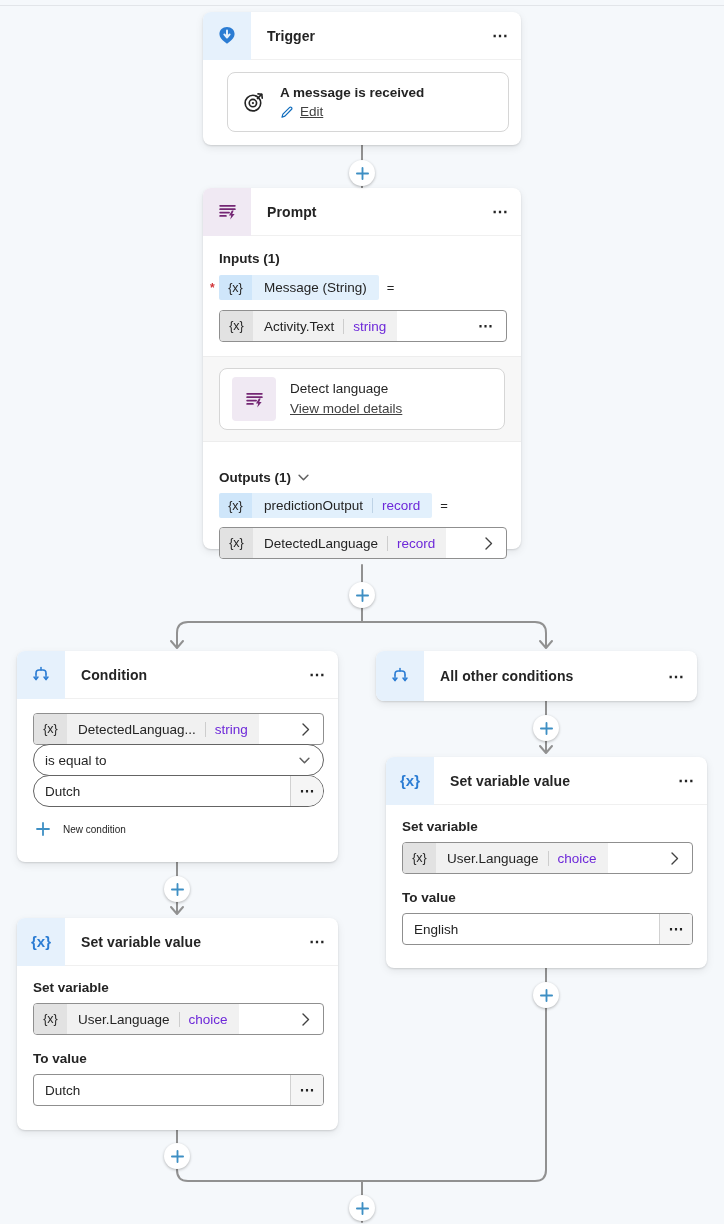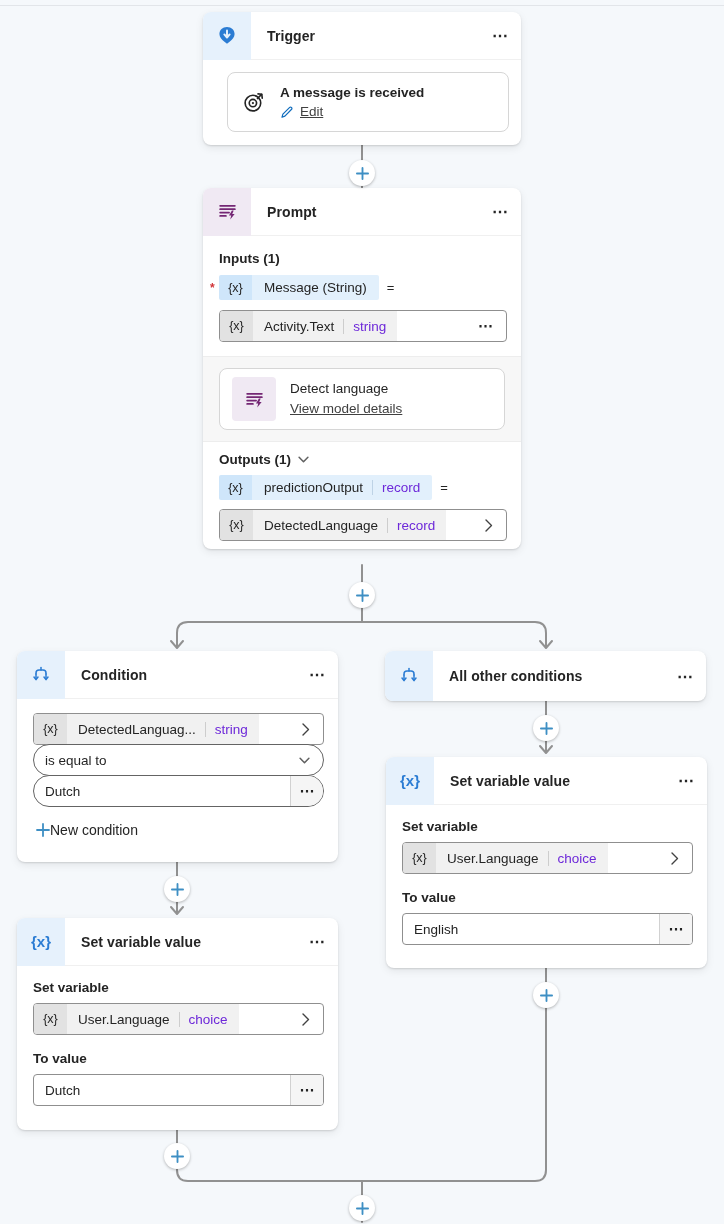--- a/index.html
+++ b/index.html
@@ -62,21 +62,21 @@
   .modelstrip { background:#f7f7f7; border-top:1px solid #ededed; border-bottom:1px solid #ededed; margin:14px -14px 0 -16px; padding:11px 16px; }
   .modelcard { background:#fff; border:1px solid #d6d6d6; border-radius:8px; display:flex; align-items:center; gap:14px; padding:8px 12px; }
   .modeltile { width:44px; height:44px; flex:0 0 44px; background:#f0e9f3; border-radius:4px; display:flex; align-items:center; justify-content:center; }
   .modelname { font-size:13.5px; }
   .mt2 { margin-top:3px; }
 
   
   .stack { margin-top:14px; }
   .stack .inputbox { margin-top:0; }
   .stack .inputbox + .inputbox { margin-top:-1px;border-radius:16px; }
-  .newcond { display:flex; align-items:center; gap:0; margin:15px 0 0 3px; font-size:14px; cursor:pointer; }
+  .newcond { display:flex; align-items:center; gap:13px; margin:15px 0 0 3px; font-size:10px; cursor:pointer; }
 
   .lbl-gap { margin-top:14px; }
   .lbl-gap2 { margin-top:16px; }
 
   .plus-circle {
     position:absolute; width:26px; height:26px; border-radius:50%; background:#fff; z-index:3;
     box-shadow:0 1px 3px rgba(0,0,0,.28); display:flex; align-items:center; justify-content:center; cursor:pointer;
   }
 </style>
 </head>
@@ -186,21 +186,21 @@
             <path d="M14.2 9 L11.4 13.8 H13.5 L12.6 17.6 L16.8 12.4 H14.5 L15.9 9 Z" fill="#742774"></path>
           </svg>
         </div>
         <div>
           <div class="modelname">Detect language</div>
           <div class="mt2"><span class="link">View model details</span></div>
         </div>
       </div>
     </div>
 
-    <div class="seclabel" style="margin-top:10px">
+    <div class="seclabel" style="margin-top:28px">
       <span>Outputs (1)</span>
       <svg width="11" height="7" viewBox="0 0 10 6">
         <path d="M1 1 L5 5 L9 1" stroke="#616161" stroke-width="1.4" fill="none" stroke-linecap="round" stroke-linejoin="round"></path>
       </svg>
     </div>
 
     <div class="paramrow" style="margin-top:8px">
       <span class="bluechip">{x}</span>
       <span class="bluebg">
         <span>predictionOutput</span>
@@ -272,21 +272,21 @@
     </div>
     <div class="newcond">
       <svg width="14" height="14" viewBox="0 0 14 14">
         <path d="M7 1 V13 M1 7 H13" stroke="#3e8fc4" stroke-width="1.8" stroke-linecap="round"></path>
       </svg>
       <span>New condition</span>
     </div>
   </div>
 </div>
 
-<div class="node" style="left:385px; top:651px; width:321px; height:50px;">
+<div class="node" style="left:376px; top:651px; width:321px; height:50px;">
   <div class="hdr" style="height:50px">
     <div class="tile blue full-round" style="height:50px">
       <svg width="20" height="20" viewBox="0 0 20 20">
         <g stroke="#2b7cd3" stroke-width="1.5" fill="none" stroke-linecap="round" stroke-linejoin="round">
           <path d="M10 2.5 V5"></path>
           <path d="M5 9 V8 Q5 5 8 5 H12 Q15 5 15 8 V9"></path>
           <path d="M5 9 V14 M15 9 V14"></path>
           <path d="M3 12 L5 14.6 L7 12"></path>
           <path d="M13 12 L15 14.6 L17 12"></path>
         </g>

